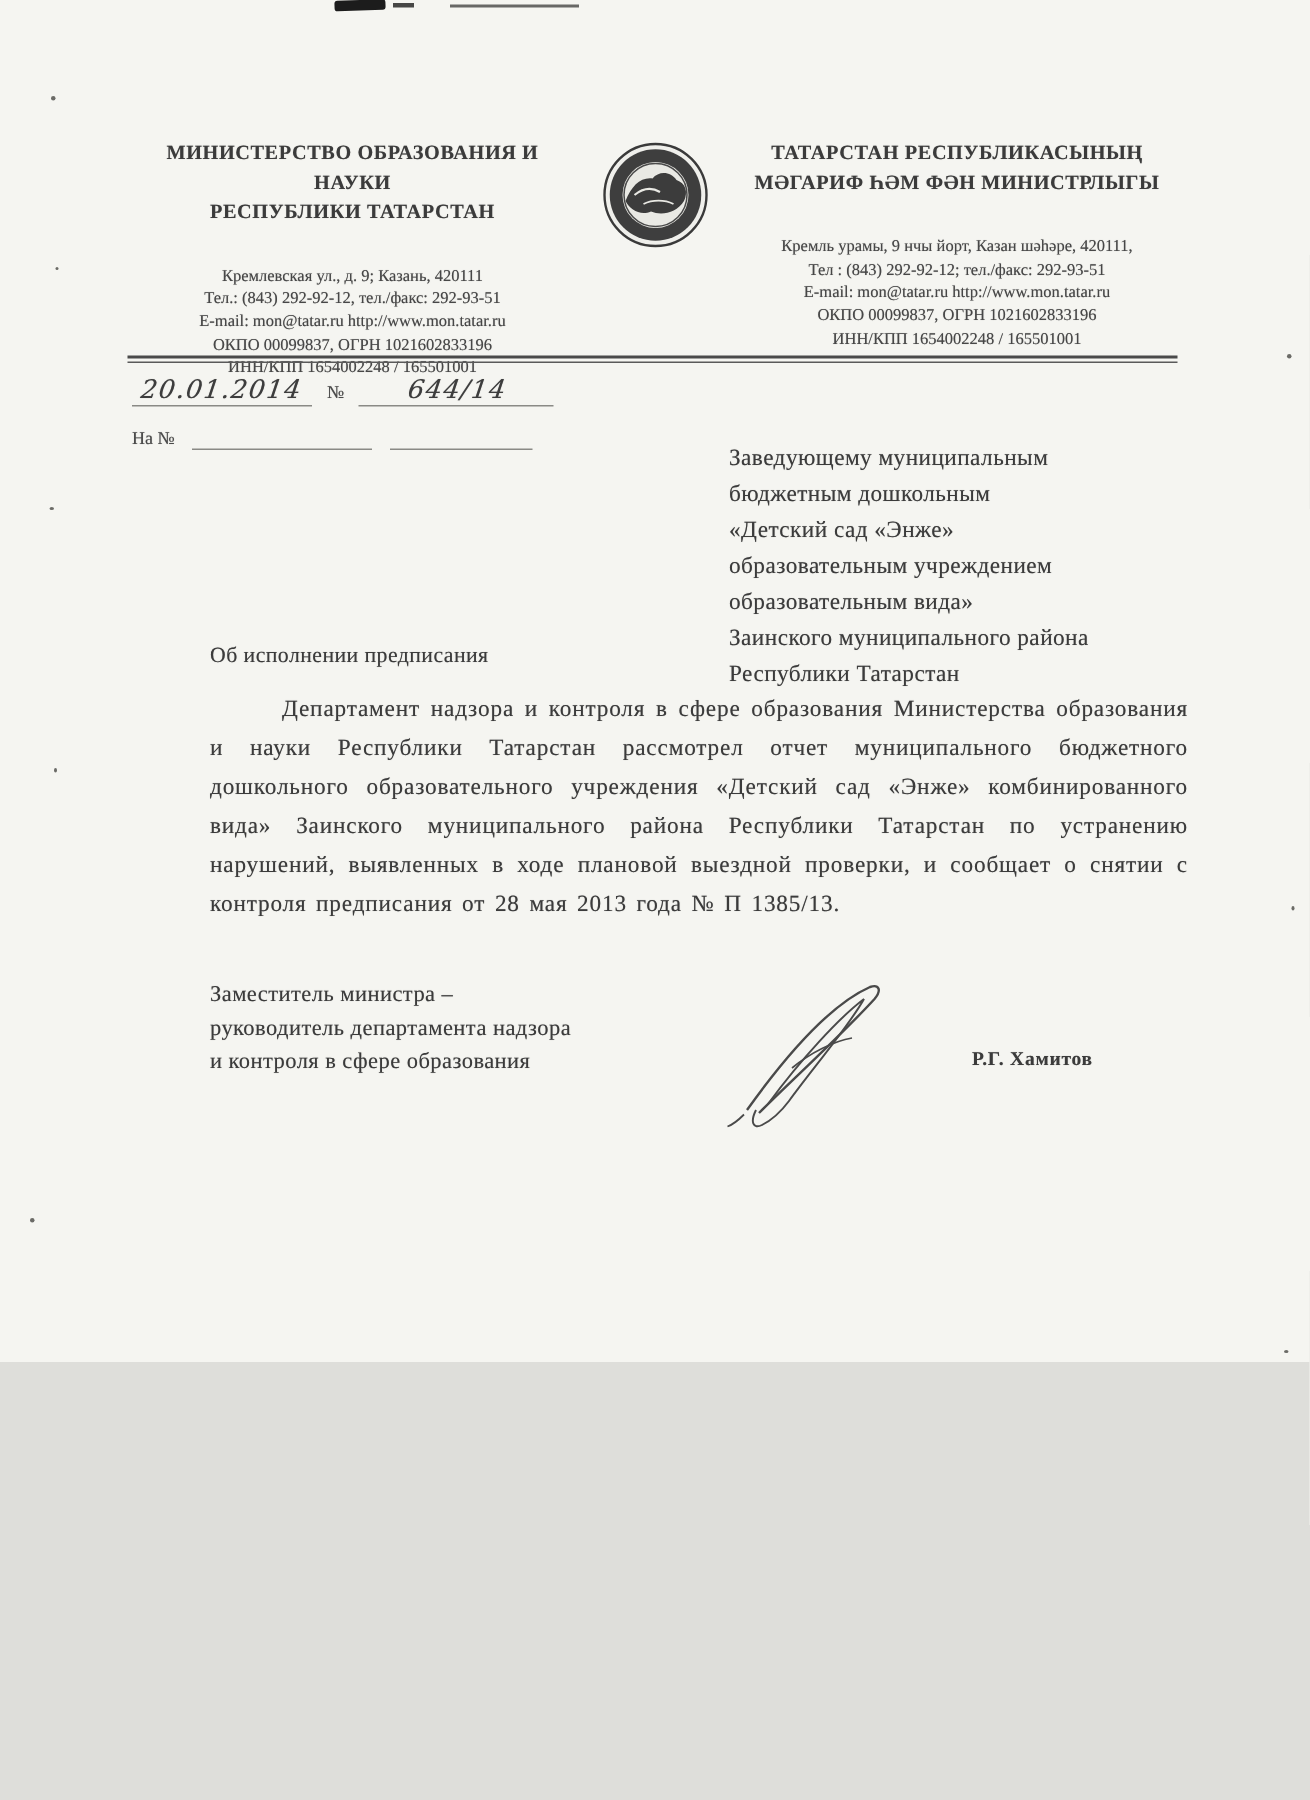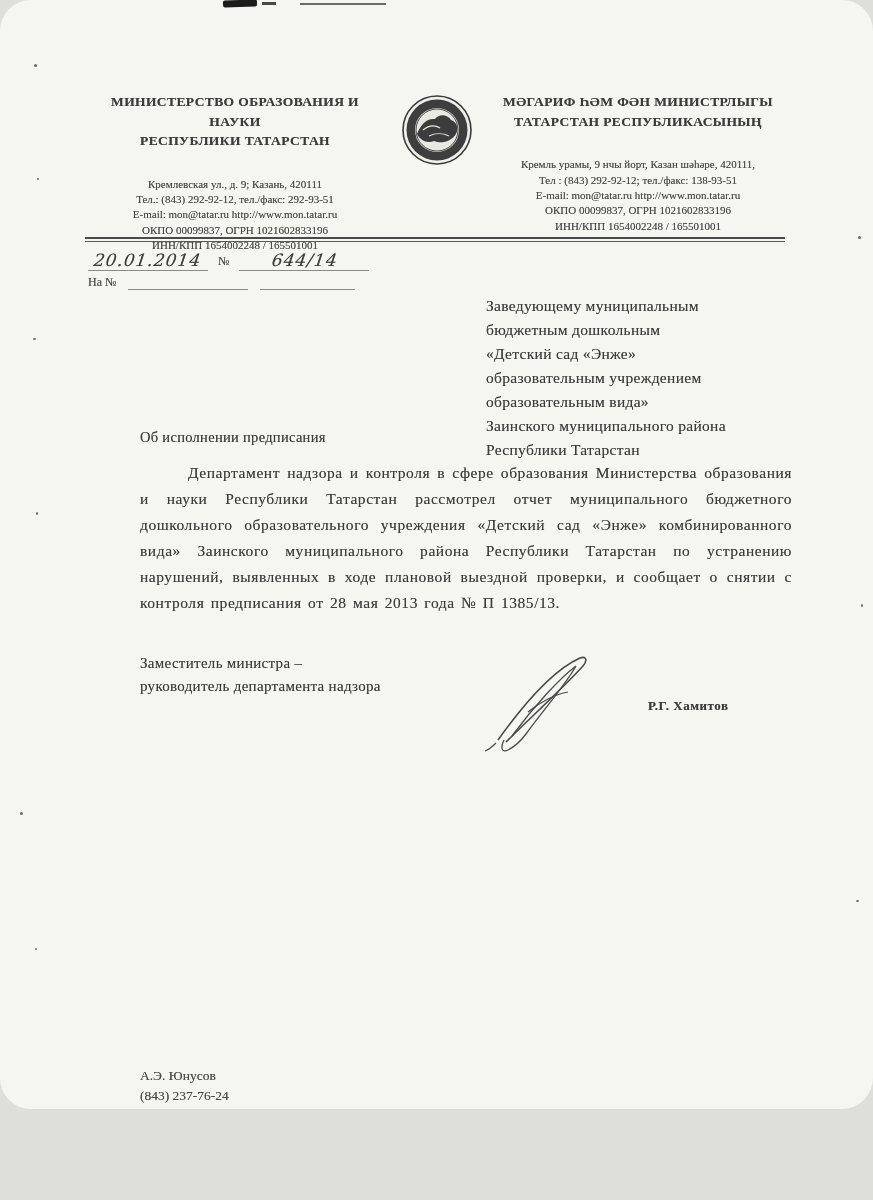--- a/index.html
+++ b/index.html
@@ -2,24 +2,23 @@
 <html><head>
 <meta charset="utf-8">
 <style>
   html,body{margin:0;padding:0;}
   body{
     width:873px;height:1200px;
     background:#dededa;
     font-family:"Liberation Serif","DejaVu Serif",serif;
   }
   .page{
-    position:relative;width:873px;height:1109px;overflow:hidden;
+    position:relative;width:873px;height:908px;overflow:hidden;
     background:#f5f5f1;
     color:#3b3b3b;
-    border-radius:31px;
   }
   .page *{box-sizing:border-box;}
   .fuzz{ text-shadow:0 0 0.5px rgba(70,70,70,0.55); }
 
   
   .letterhead{position:absolute;top:92px;left:85px;width:703px;display:flex;justify-content:space-between;}
   .head-col{width:300px;text-align:center;}
   .head-title{font-weight:bold;font-size:13.5px;line-height:1.45;letter-spacing:0.4px;}
   .head-details{margin-top:26px;font-size:11px;line-height:1.4;color:#474747;}
   .emblem-wrap{width:78px;display:flex;align-items:flex-start;justify-content:center;padding-top:2px;}
@@ -28,21 +27,21 @@
   .rule{position:absolute;left:85px;top:237px;width:700px;height:5px;border-top:2.5px solid #4a4a4a;border-bottom:1px solid #5a5a5a;}
 
   
   .ref{position:absolute;left:88px;top:250px;width:330px;font-size:12px;color:#4a4a4a;}
   .ref-row{display:flex;align-items:flex-end;gap:10px;}
   .blank{border-bottom:1px solid #8a8a86;display:inline-block;text-align:center;}
   .hand{
     font-family:"DejaVu Serif",serif;font-style:italic;font-size:17px;color:#3d3d3d;
     transform:skewX(-8deg);display:inline-block;letter-spacing:1px;
   }
-  .na-row{margin-top:4px;display:flex;align-items:flex-end;gap:12px;}
+  .na-row{margin-top:14px;display:flex;align-items:flex-end;gap:12px;}
 
   
   .recipient{position:absolute;left:486px;top:250px;width:315px;font-size:15.5px;line-height:1.55;letter-spacing:0.3px;margin-top:44px;}
 
   
   .subject{position:absolute;left:140px;top:408px;font-size:14.5px;letter-spacing:0.3px;margin-top:21px;}
   .body-text{
     position:absolute;left:140px;top:460px;width:652px;
     font-size:15.5px;line-height:1.68;letter-spacing:0.55px;word-spacing:2px;
     text-align:justify;text-indent:48px;
@@ -104,26 +103,26 @@
         <circle cx="36" cy="36" r="22" fill="#e9e9e4"></circle>
         <circle cx="36" cy="36" r="21" fill="none" stroke="#4a4a4a" stroke-width="1"></circle>
         <path d="M16,40 C20,30 26,24 34,25 C38,20 46,20 50,26 C56,28 58,34 55,40 C50,48 40,50 33,47 C26,50 19,46 16,40 Z" fill="#3c3c3c"></path>
         <path d="M22,36 C28,31 34,31 39,34" stroke="#e9e9e4" stroke-width="1.4" fill="none"></path>
         <path d="M28,42 C34,39 42,39 48,42" stroke="#e9e9e4" stroke-width="1.2" fill="none"></path>
       </svg>
     </div>
 
     <div class="head-col">
       <div class="head-title">
+        <div>ТАТАРСТАН  РЕСПУБЛИКАСЫНЫҢ</div>
         <div>МӘГАРИФ  ҺӘМ ФӘН МИНИСТРЛЫГЫ</div>
-        <div>ТАТАРСТАН  РЕСПУБЛИКАСЫНЫҢ</div>
       </div>
       <div class="head-details">
         <div>Кремль урамы, 9 нчы йорт, Казан шәһәре, 420111,</div>
-        <div>Тел : (843) 292-92-12; тел./факс: 138-93-51</div>
+        <div>Тел : (843) 292-92-12; тел./факс: 292-93-51</div>
         <div>E-mail: mon@tatar.ru   http://www.mon.tatar.ru</div>
         <div>ОКПО 00099837, ОГРН 1021602833196</div>
         <div>ИНН/КПП 1654002248 / 165501001</div>
       </div>
     </div>
   </div>
 
   <div class="rule"></div>
 
   <div class="ref">
@@ -149,20 +148,21 @@
     <div>Республики Татарстан</div>
   </div>
 
   <div class="subject">Об исполнении предписания</div>
 
   <div class="body-text">Департамент надзора и контроля в сфере образования Министерства образования и науки Республики Татарстан рассмотрел отчет муниципального бюджетного дошкольного образовательного учреждения «Детский сад «Энже» комбинированного вида» Заинского муниципального района Республики Татарстан по устранению нарушений, выявленных в ходе плановой выездной проверки, и сообщает о снятии с контроля предписания от 28 мая 2013 года № П 1385/13.</div>
 
   <div class="sig-position">
     <div>Заместитель министра –</div>
     <div>руководитель департамента надзора</div>
+    <div>и контроля в сфере образования</div>
   </div>
 
   <div class="sig-mark">
     <svg width="160" height="105" viewBox="0 0 160 105">
       <path d="M30,90 C55,55 85,20 112,8 C118,6 120,10 115,16 C95,38 60,70 38,92" fill="none" stroke="#4a4a4a" stroke-width="1.6"></path>
       <path d="M44,86 C66,56 92,28 108,16 C98,34 74,62 58,84 C52,92 46,97 40,100 C34,103 32,98 36,90" fill="none" stroke="#4a4a4a" stroke-width="1.3"></path>
       <path d="M60,62 C72,52 88,44 100,42" fill="none" stroke="#4a4a4a" stroke-width="1.1"></path>
       <path d="M28,93 C24,97 20,100 17,101" fill="none" stroke="#4a4a4a" stroke-width="1.2"></path>
     </svg>
   </div>

